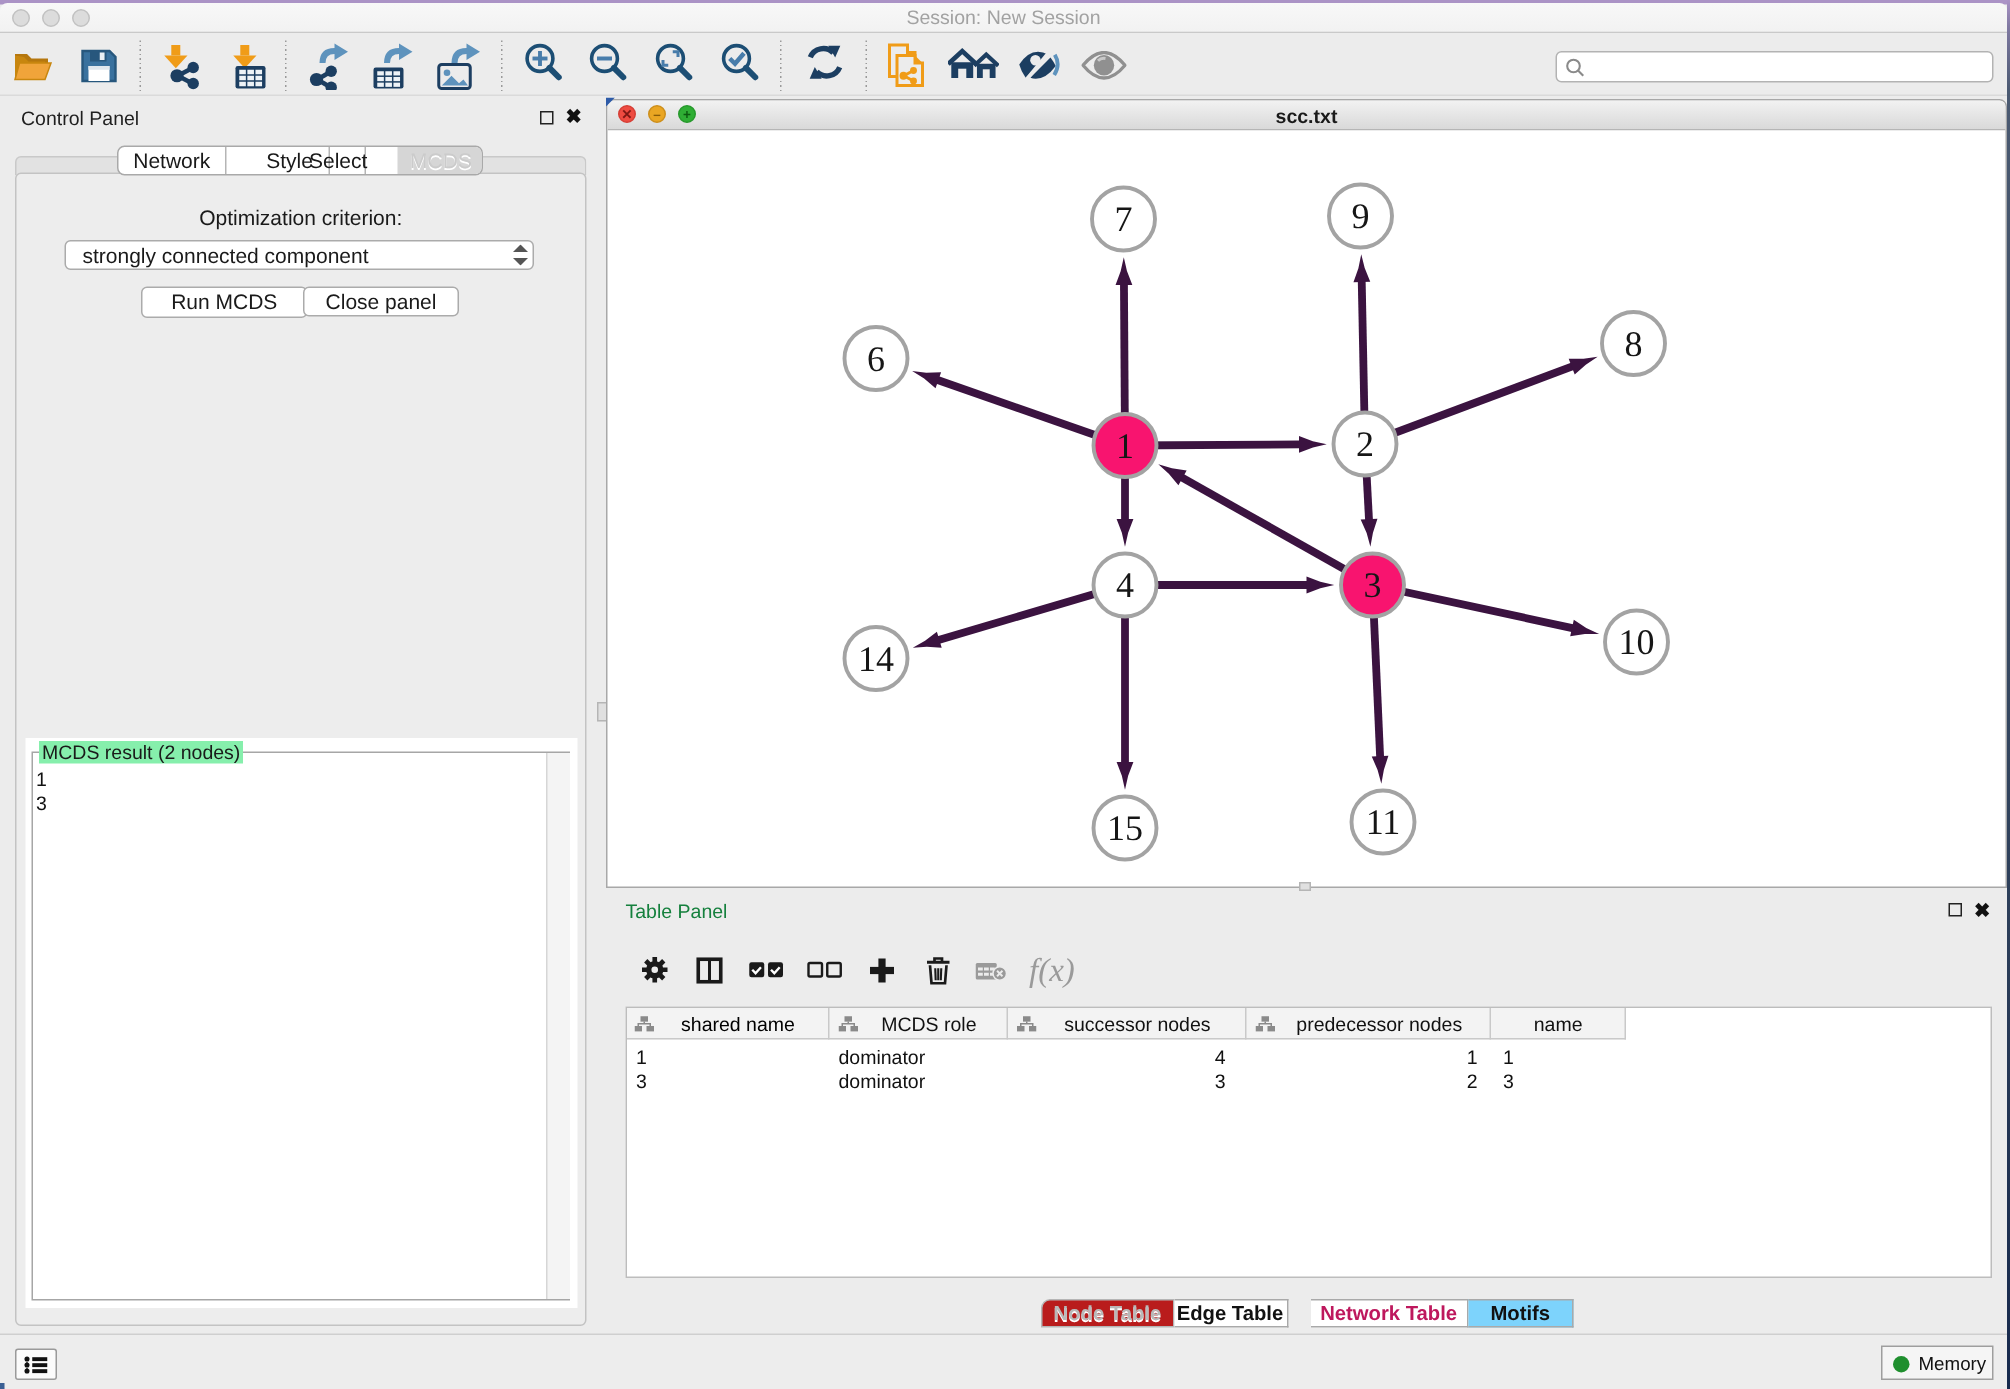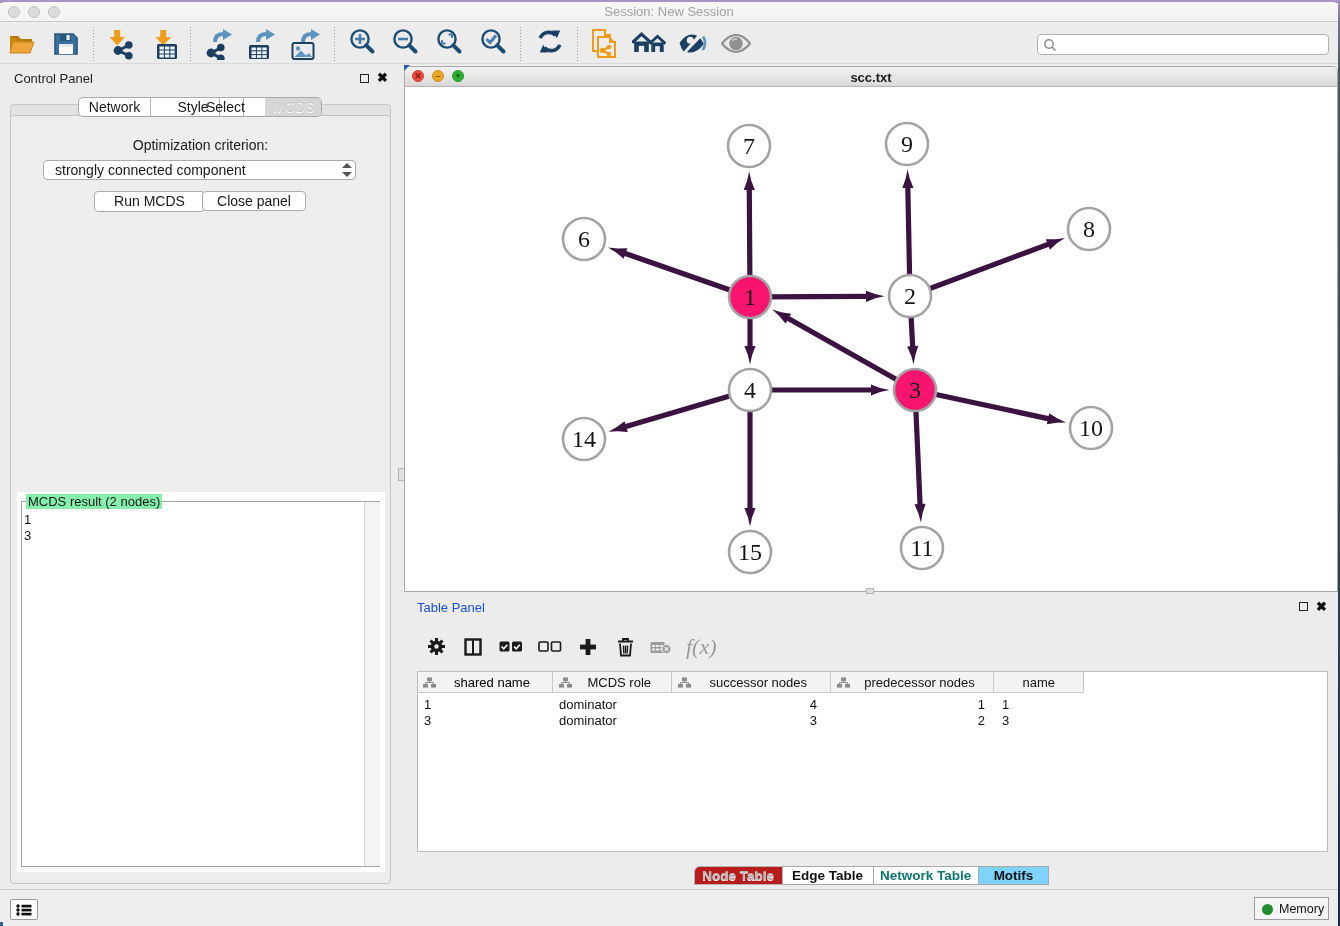--- a/index.html
+++ b/index.html
@@ -260,21 +260,21 @@
 <circle cx="687" cy="341" r="21" fill="#ffffff" stroke="#a3a3a3" stroke-width="2.6"></circle>
 <text x="687" y="349" font-family="Liberation Serif, serif" font-size="24" fill="#161616" text-anchor="middle">10</text>
 <circle cx="518" cy="461" r="21" fill="#ffffff" stroke="#a3a3a3" stroke-width="2.6"></circle>
 <text x="518" y="469" font-family="Liberation Serif, serif" font-size="24" fill="#161616" text-anchor="middle">11</text>
 <circle cx="180" cy="352" r="21" fill="#ffffff" stroke="#a3a3a3" stroke-width="2.6"></circle>
 <text x="180" y="360" font-family="Liberation Serif, serif" font-size="24" fill="#161616" text-anchor="middle">14</text>
 <circle cx="346" cy="465" r="21" fill="#ffffff" stroke="#a3a3a3" stroke-width="2.6"></circle>
 <text x="346" y="473" font-family="Liberation Serif, serif" font-size="24" fill="#161616" text-anchor="middle">15</text>
 </svg>
 <div class="abs" style="left:866px;top:588px;width:8px;height:6px;background:#e0e0e0;border:1px solid #b5b5b5"></div>
-<div class="abs" style="left:417px;top:600px;font-size:13px;color:#1d4ed8">Table Panel</div>
+<div class="abs" style="left:417px;top:600px;font-size:13px;color:#15803d">Table Panel</div>
 <div class="abs" style="left:1299px;top:602px;width:9px;height:9px;border:1.5px solid #222"></div>
 <div class="abs" style="left:1316px;top:599px;font-size:13px;font-weight:bold;color:#111">✖</div>
 <div class="abs" style="left:417px;top:671px;width:911px;height:181px;background:#fff;border:1px solid #bdbdbd"></div>
 <svg class="abs" style="left:427px;top:637px" width="19" height="19" viewBox="0 0 19 19">
     <g fill="#1a1a1a">
       <circle cx="9.5" cy="9.5" r="5.8"></circle>
 <g stroke="#1a1a1a" stroke-width="3.1">
 <line x1="9.5" y1="1" x2="9.5" y2="18"></line>
         <line x1="1" y1="9.5" x2="18" y2="9.5"></line>
 <line x1="3.5" y1="3.5" x2="15.5" y2="15.5"></line>
@@ -380,22 +380,22 @@
 <div class="abs" style="left:559px;top:697px;font-size:13px;color:#111">dominator</div>
 <div class="abs" style="left:671px;top:697px;width:146px;text-align:right;font-size:13px;color:#111">4</div>
 <div class="abs" style="left:831px;top:697px;width:154px;text-align:right;font-size:13px;color:#111">1</div>
 <div class="abs" style="left:1002px;top:697px;font-size:13px;color:#111">1</div>
 <div class="abs" style="left:424px;top:713px;font-size:13px;color:#111">3</div>
 <div class="abs" style="left:559px;top:713px;font-size:13px;color:#111">dominator</div>
 <div class="abs" style="left:671px;top:713px;width:146px;text-align:right;font-size:13px;color:#111">3</div>
 <div class="abs" style="left:831px;top:713px;width:154px;text-align:right;font-size:13px;color:#111">2</div>
 <div class="abs" style="left:1002px;top:713px;font-size:13px;color:#111">3</div>
 <div class="abs" style="left:694px;top:866px;width:88.5px;height:19px;background:#b91c1c;border:1px solid #b5b5b5;border-radius:6px 0 0 0;text-align:center;font-size:13.5px;font-weight:bold;line-height:18px;color:#b9b9b9;text-shadow:0 1px 0 #fff">Node Table</div>
-<div class="abs" style="left:782.5px;top:866px;width:91.0px;height:19px;background:#fff;border:1px solid #a9a9a9;border-left:none;text-align:center;font-size:13.5px;font-weight:bold;line-height:18px;color:#111">Edge Table</div>
-<div class="abs" style="left:873.5px;top:866px;width:105.5px;height:19px;background:#fff;border:1px solid #a9a9a9;border-left:none;text-align:center;font-size:13.5px;font-weight:bold;line-height:18px;color:#0f766e">Network Table</div>
+<div class="abs" style="left:782.5px;top:866px;width:76px;height:19px;background:#fff;border:1px solid #a9a9a9;border-left:none;text-align:center;font-size:13.5px;font-weight:bold;line-height:18px;color:#111">Edge Table</div>
+<div class="abs" style="left:873.5px;top:866px;width:105.5px;height:19px;background:#fff;border:1px solid #a9a9a9;border-left:none;text-align:center;font-size:13.5px;font-weight:bold;line-height:18px;color:#be185d">Network Table</div>
 <div class="abs" style="left:979px;top:866px;width:70px;height:19px;background:#7dd3fc;border:1px solid #a9a9a9;border-left:none;text-align:center;font-size:13.5px;font-weight:bold;line-height:18px;color:#111">Motifs</div>
 <div class="abs" style="left:0;top:889px;width:1338px;height:1px;background:#cfcfcf"></div>
 <div class="abs" style="left:0;top:890px;width:1338px;height:36px;background:#ededed"></div>
 <div class="abs" style="left:10px;top:899px;width:28px;height:21px;background:#fbfbfb;border:1px solid #9a9a9a;border-radius:2px"></div>
 <svg class="abs" style="left:16px;top:904px" width="16" height="12" viewBox="0 0 16 12">
     <g fill="#111">
       <circle cx="2" cy="2" r="1.7"></circle>
       <circle cx="2" cy="6" r="1.7"></circle>
       <circle cx="2" cy="10" r="1.7"></circle>
 <rect x="5.5" y="0.8" width="10" height="2.6"></rect>

